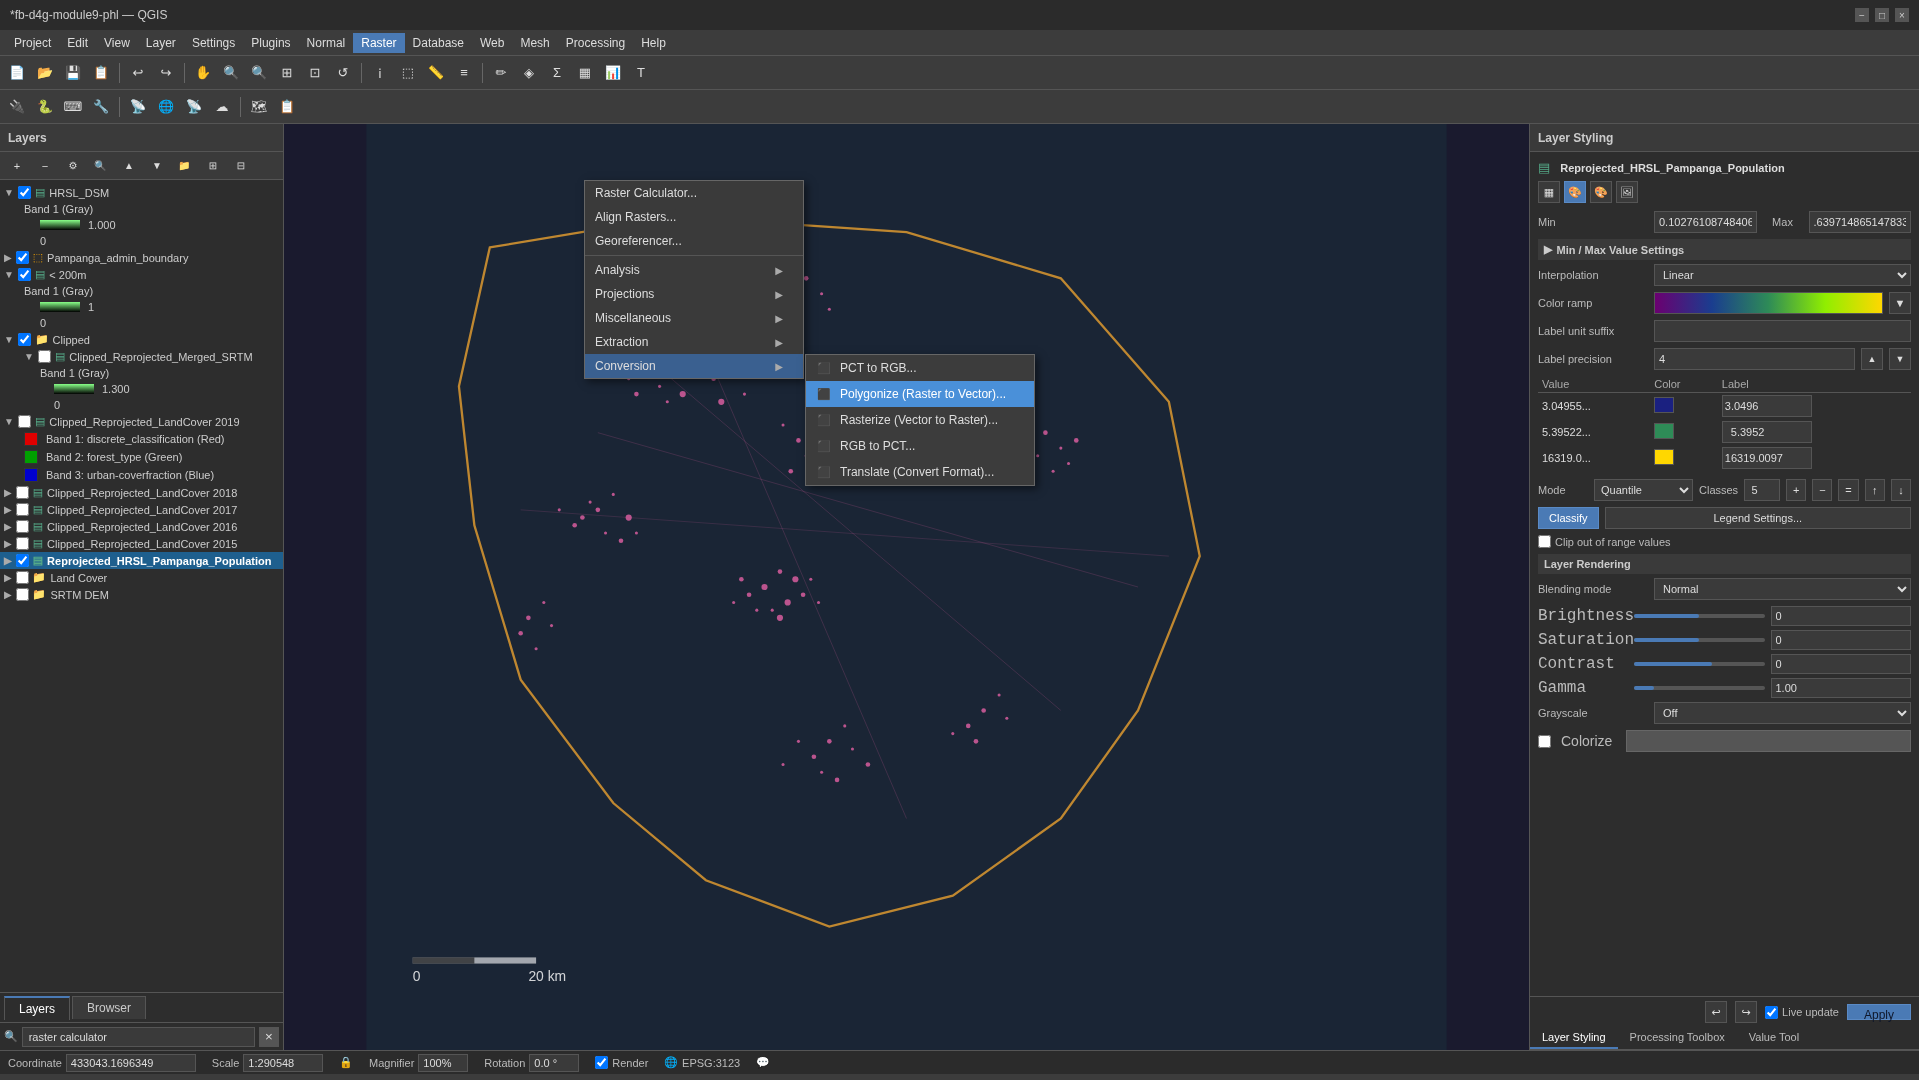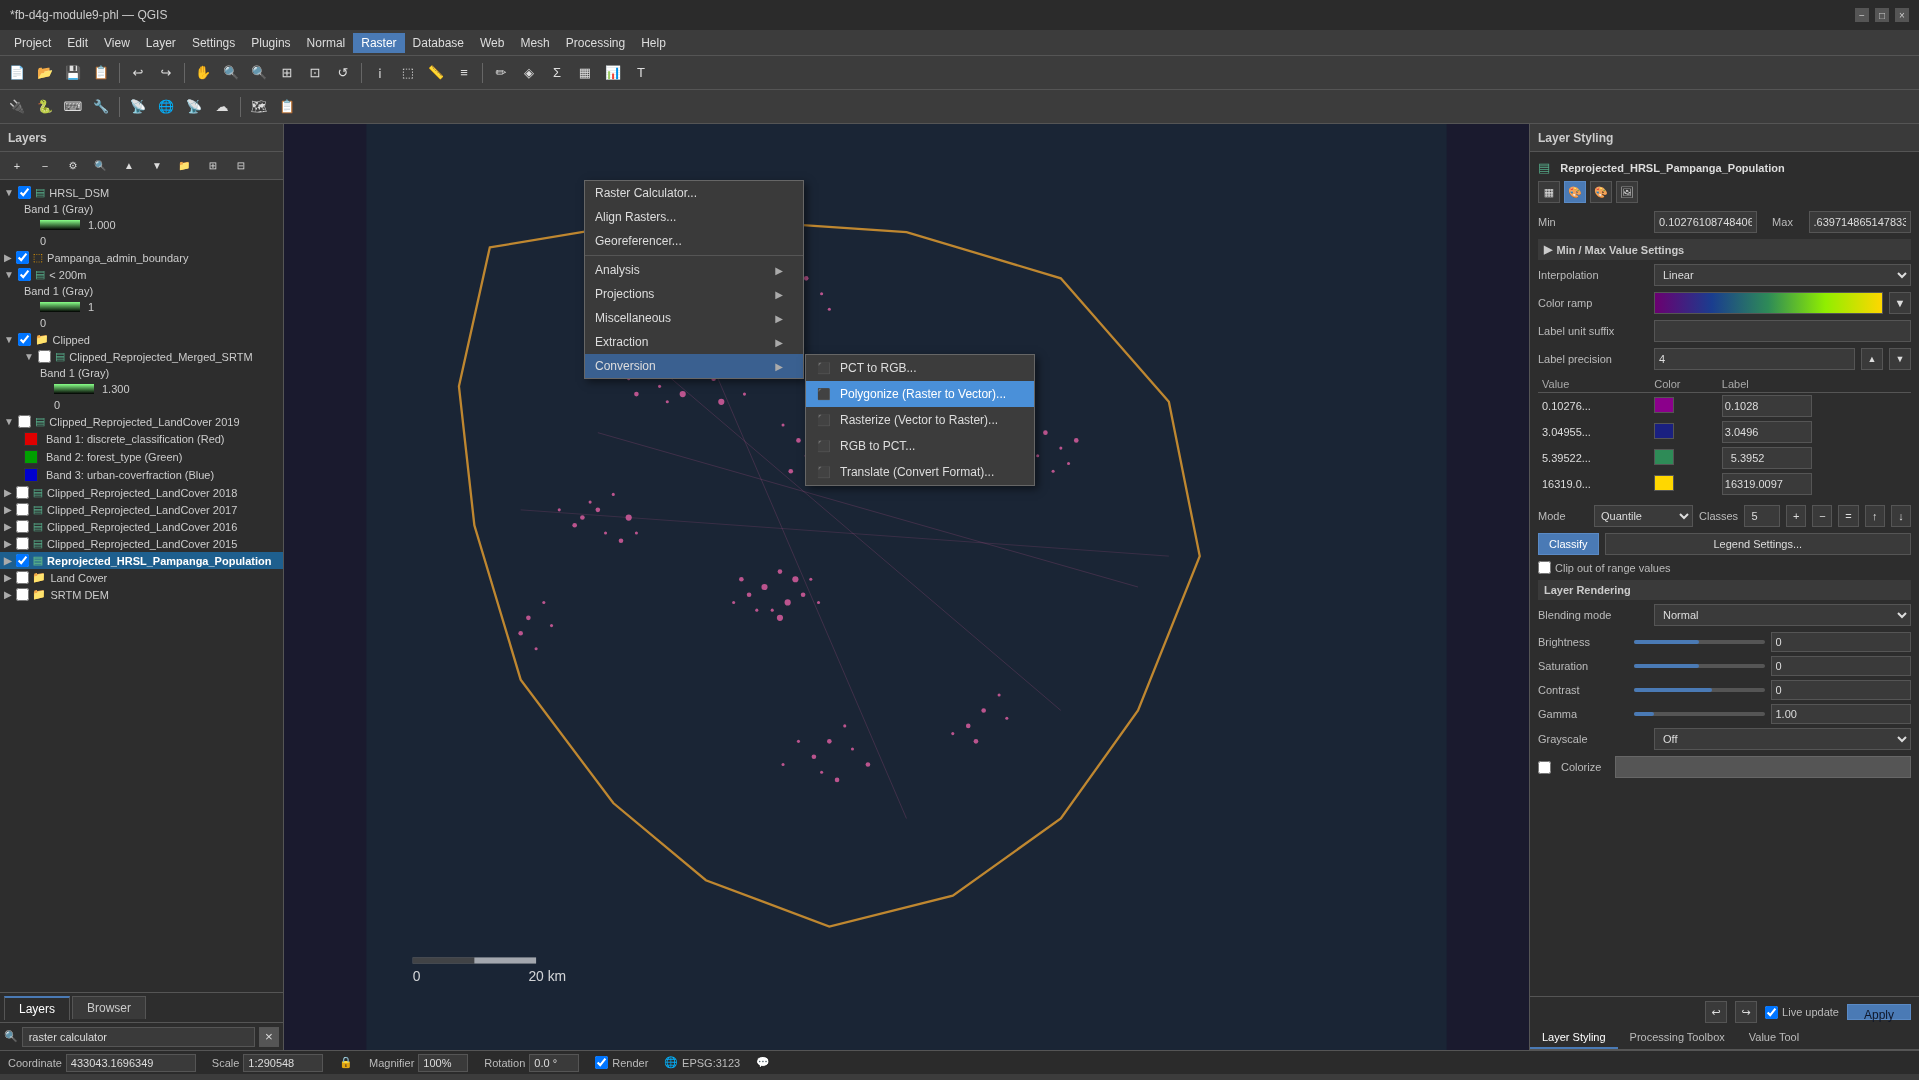--- a/index.html
+++ b/index.html
@@ -201,21 +201,21 @@
       margin-bottom: 6px;
     }
     .mode-select { background: #3a3a3a; border: 1px solid #555; color: #ddd; padding: 2px; font-size: 11px; height: 22px; }
     .classes-input { width: 36px; background: #3a3a3a; border: 1px solid #555; color: #ddd; padding: 2px; font-size: 11px; height: 22px; text-align: center; }
     .icon-btn { width: 22px; height: 22px; background: #3a3a3a; border: 1px solid #555; color: #ddd; cursor: pointer; display: inline-flex; align-items: center; justify-content: center; font-size: 11px; }
     .classify-btn { background: #4a7ab5; border: 1px solid #5a8ac5; color: #fff; padding: 2px 10px; font-size: 11px; cursor: pointer; height: 22px; }
     .legend-settings-btn { background: #3a3a3a; border: 1px solid #555; color: #ddd; padding: 2px 6px; font-size: 11px; cursor: pointer; height: 22px; flex: 1; }
 
     .checkbox-row { display: flex; align-items: center; gap: 4px; margin-bottom: 6px; font-size: 11px; color: #bbb; }
     .slider-row { display: flex; align-items: center; gap: 6px; margin-bottom: 4px; }
-    .slider-label { width: 90px; font-size: 11px; color: #bbb; flex-shrink: 0; }
+    .slider-label { width: 90px; font-size: 16px; color: #bbb; flex-shrink: 0; font-family: Liberation Mono, monospace; }
     .slider-track { flex: 1; height: 4px; background: #555; position: relative; border-radius: 2px; }
     .slider-fill { height: 100%; background: #4a7ab5; border-radius: 2px; }
 
     
     #bottom-bar {
       height: 30px;
       background: #2d2d2d;
       display: flex;
       align-items: center;
       border-top: 1px solid #555;
@@ -826,25 +826,20 @@
       <table class="value-table">
         <thead>
           <tr>
             <th>Value</th>
             <th>Color</th>
             <th>Label</th>
           </tr>
         </thead>
         <tbody>
           <tr>
-            <td>0.10276...</td>
-            <td><span class="value-color" style="background:#8b008b;border:1px solid #555"></span></td>
-            <td><input type="text" class="style-input" value="0.1028" style="width: 90px; padding: 1px 2px;"></td>
-          </tr>
-          <tr>
             <td>3.04955...</td>
             <td><span class="value-color" style="background:#1a2080;border:1px solid #555"></span></td>
             <td><input type="text" class="style-input" value="3.0496" style="width: 90px; padding: 1px 2px;"></td>
           </tr>
           <tr>
             <td>5.39522...</td>
             <td><span class="value-color" style="background:#2e8b57;border:1px solid #555"></span></td>
             <td><input type="text" class="style-input" value="5.3952" style="width: 90px; padding: 1px 8px;"></td>
           </tr>
           <tr>
@@ -930,21 +925,21 @@
         <span class="style-label">Grayscale</span>
         <select class="style-select">
           <option>Off</option>
           <option>By lightness</option>
           <option>By luminosity</option>
         </select>
       </div>
 
       <div class="style-row">
         <input type="checkbox" style="">
-        <span style="font-size:11px;color:#bbb;margin-left:4px">Colorize</span>
+        <span style="font-size:14px;color:#bbb;margin-left:4px">Colorize</span>
         <div style="flex:1;height:22px;background:#555;border:1px solid #666;margin-left:8px"></div>
       </div>
 
     </div>
 
     <div class="live-update-row" style="padding: 4px 8px; display:flex; align-items:center; justify-content:flex-end; gap:8px; border-top:1px solid #555;">
       <button class="icon-btn">↩</button>
       <button class="icon-btn">↪</button>
       <div class="live-check">
         <input type="checkbox" checked="" style="">

